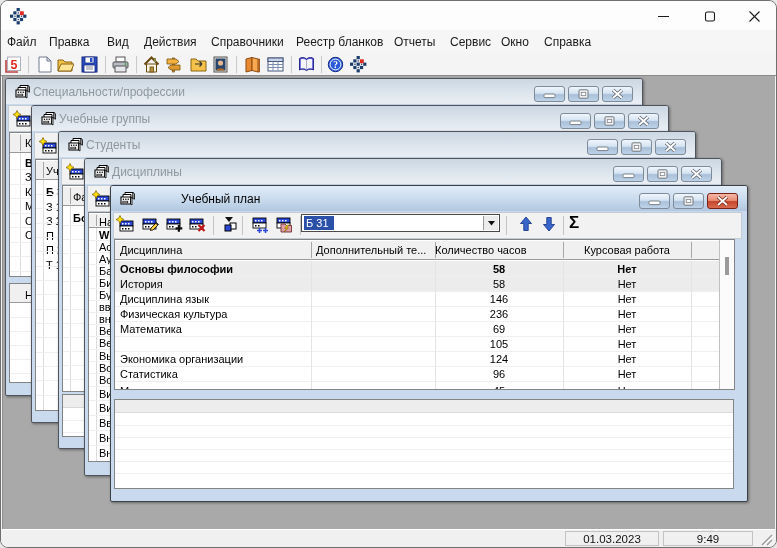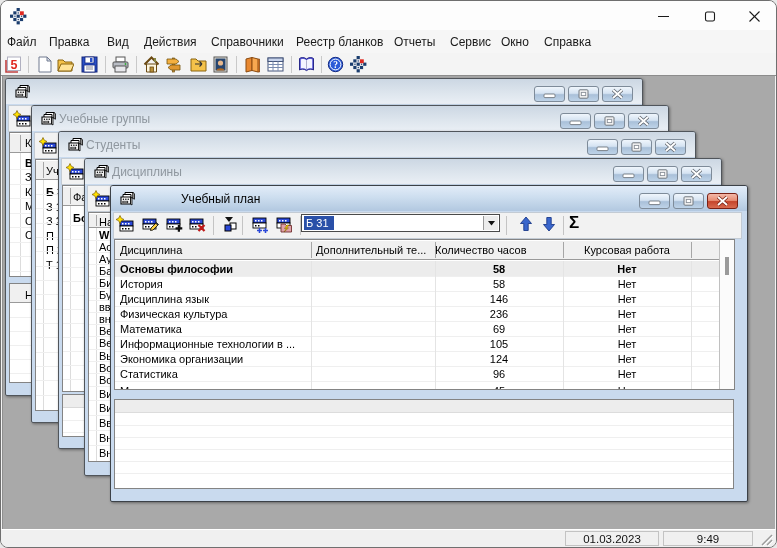--- a/index.html
+++ b/index.html
@@ -190,20 +190,21 @@
           <path d="M14 1.5 l1.5 1.2 v5.5 l-1.5 -0.7 z" fill="#e8e8e8" stroke="#000" stroke-width="0.8"></path>
           <path d="M2 6 h9.5 v7 h-9.5 z" fill="#fff" stroke="#000" stroke-width="1.1"></path>
           <path d="M11.5 6 l1.5 1.2 v6.8 l-1.5 -1 z" fill="#d8d8d8" stroke="#000" stroke-width="0.8"></path>
           <g fill="#000">
             <rect x="3.8" y="7.6" width="1.3" height="1.3"></rect>
             <rect x="6.2" y="7.6" width="1.3" height="1.3"></rect>
             <rect x="8.6" y="7.6" width="1.3" height="1.3"></rect>
           </g>
           <rect x="3.8" y="10.2" width="5" height="1.6" fill="#fff" stroke="#000" stroke-width="0.7"></rect>
         </svg>
+      <span class="ct">Специальности/профессии</span>
       <div class="cbtn" style="left:528px;"><svg width="29" height="14" viewBox="0 0 29 14">
             <rect x="9" y="7" width="11" height="3.6" rx="1" fill="#fff" stroke="#70777e" stroke-width="0.9"></rect>
           </svg></div>
       <div class="cbtn" style="left:562px;"><svg width="29" height="14" viewBox="0 0 29 14">
             <rect x="10" y="2.8" width="9" height="8.4" rx="1" fill="#f2f2f2" stroke="#70777e" stroke-width="1"></rect>
             <rect x="12.3" y="5.4" width="4.4" height="3.2" fill="#fff" stroke="#8a9098" stroke-width="0.9"></rect>
           </svg></div>
       <div class="cbtn" style="left:596px;"><svg width="29" height="14" viewBox="0 0 29 14">
             <path d="M10 3 L19 11 M19 3 L10 11" stroke="#646a72" stroke-width="3.6"></path>
             <path d="M10 3 L19 11 M19 3 L10 11" stroke="#fff" stroke-width="1.8"></path>
@@ -641,38 +642,37 @@
         <span class="abs" style="left:5px;top:4px;">Дисциплина</span>
         <span class="abs" style="left:201px;top:4px;">Дополнительный те...</span>
         <span class="abs" style="left:320px;top:4px;width:128px;text-align:left;">Количество часов</span>
         <span class="abs" style="left:448px;top:4px;width:128px;text-align:center;">Курсовая работа</span>
         <div class="hsep" style="left:196px;"></div>
           <div class="hsep" style="left:320px;"></div>
           <div class="hsep" style="left:448px;"></div>
           <div class="hsep" style="left:576px;"></div>
           <div class="hsep" style="left:604px;"></div>
       </div>
-      <div class="abs" style="left:0;top:21px;width:604px;height:15px;background:#ececec;font-weight:bold;">
+      <div class="abs" style="left:0;top:21px;width:604px;height:30px;background:#ececec;font-weight:bold;">
         <span class="abs" style="left:5px;top:2px;">Основы философии</span>
         <span class="abs" style="left:320px;top:2px;width:128px;text-align:center;">58</span>
         <span class="abs" style="left:448px;top:2px;width:128px;text-align:center;">Нет</span>
       </div>
       <div class="cell" style="left:5px;top:38px;">История</div>
         <div class="cell" style="left:320px;top:38px;width:128px;text-align:center;">58</div>
         <div class="cell" style="left:448px;top:38px;width:128px;text-align:center;">Нет</div>
       <div class="cell" style="left:5px;top:53px;">Дисциплина язык</div>
         <div class="cell" style="left:320px;top:53px;width:128px;text-align:center;">146</div>
         <div class="cell" style="left:448px;top:53px;width:128px;text-align:center;">Нет</div>
       <div class="cell" style="left:5px;top:68px;">Физическая культура</div>
         <div class="cell" style="left:320px;top:68px;width:128px;text-align:center;">236</div>
         <div class="cell" style="left:448px;top:68px;width:128px;text-align:center;">Нет</div>
       <div class="cell" style="left:5px;top:83px;">Математика</div>
         <div class="cell" style="left:320px;top:83px;width:128px;text-align:center;">69</div>
         <div class="cell" style="left:448px;top:83px;width:128px;text-align:center;">Нет</div>
-      <div class="cell" style="left:5px;top:98px;">Информационные технологии в ...</div>
         <div class="cell" style="left:320px;top:98px;width:128px;text-align:center;">105</div>
         <div class="cell" style="left:448px;top:98px;width:128px;text-align:center;">Нет</div>
       <div class="cell" style="left:5px;top:113px;">Экономика организации</div>
         <div class="cell" style="left:320px;top:113px;width:128px;text-align:center;">124</div>
         <div class="cell" style="left:448px;top:113px;width:128px;text-align:center;">Нет</div>
       <div class="cell" style="left:5px;top:128px;">Статистика</div>
         <div class="cell" style="left:320px;top:128px;width:128px;text-align:center;">96</div>
         <div class="cell" style="left:448px;top:128px;width:128px;text-align:center;">Нет</div>
       <div class="cell" style="left:5px;top:145px;">Менеджмент</div>
         <div class="cell" style="left:320px;top:145px;width:128px;text-align:center;">45</div>

